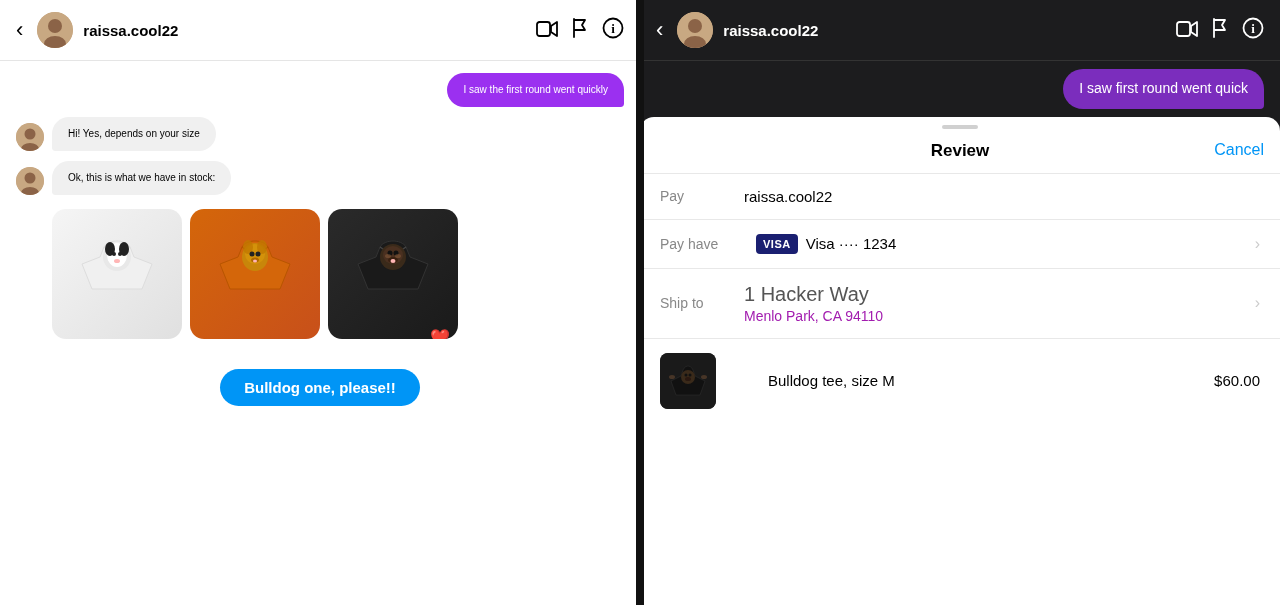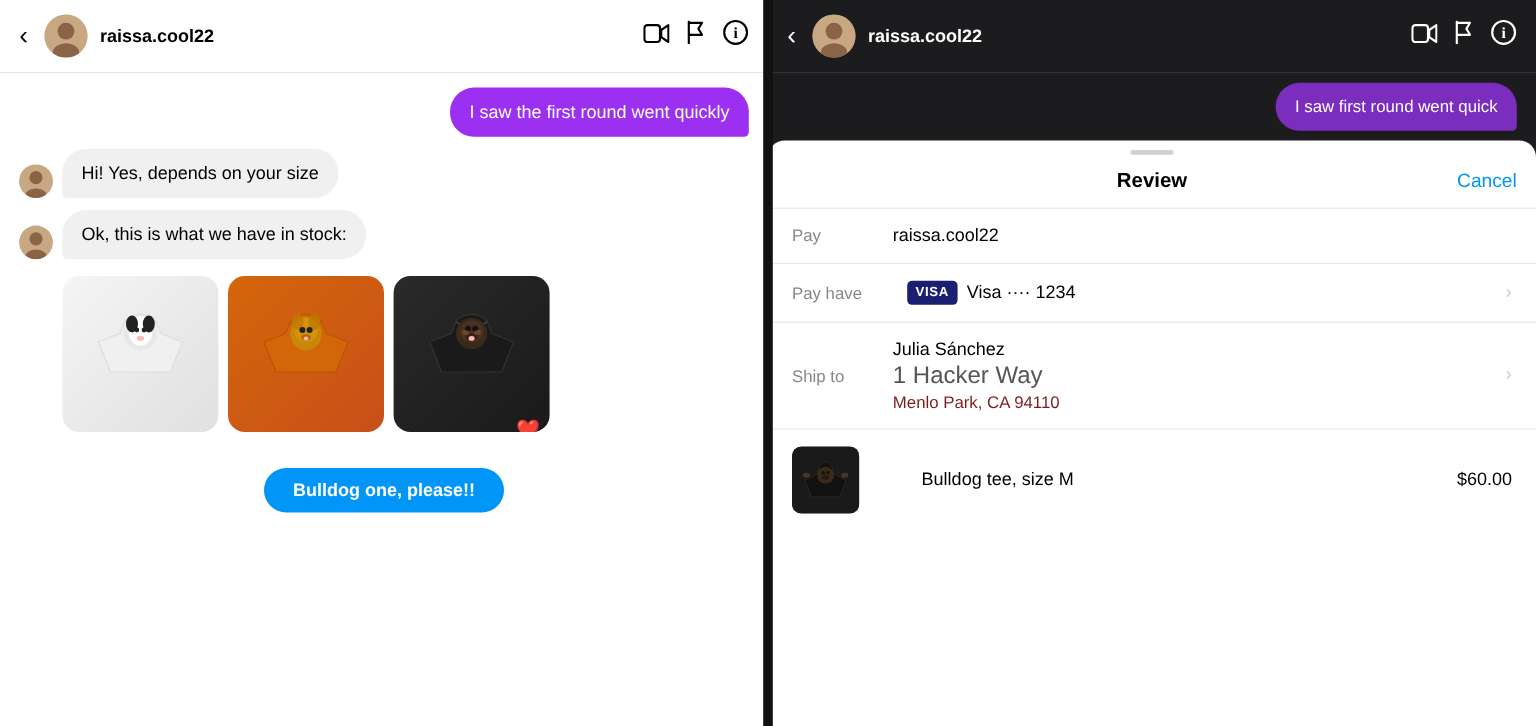--- a/index.html
+++ b/index.html
@@ -129,21 +129,21 @@
     .msg-row.sent {
       justify-content: flex-end;
     }
     .msg-row.received {
       justify-content: flex-start;
     }
 
     .msg-bubble {
       padding: 10px 16px;
       border-radius: 20px;
-      font-size: 15px;
+      font-size: 10px;
       line-height: 1.4;
       max-width: 70%;
     }
 
     .msg-bubble.sent {
       background: #9B30F0;
       color: #fff;
       border-bottom-right-radius: 4px;
     }
 
@@ -241,21 +241,21 @@
     .sheet-handle {
       width: 36px;
       height: 4px;
       background: #d0d0d0;
       border-radius: 2px;
       margin: 8px auto 4px;
     }
 
     .sheet-header {
       display: flex;
-      align-items: flex-end;
+      align-items: flex-start;
       justify-content: center;
       padding: 8px 16px 12px;
       position: relative;
     }
 
     .sheet-title {
       font-size: 17px;
       font-weight: 700;
       color: #000;
     }
@@ -551,23 +551,22 @@
       <div class="pay-with-row">
         <span class="visa-badge">VISA</span>
         <span class="review-value">Visa ···· 1234</span>
       </div>
       <span class="review-chevron">›</span>
     </div>
 
     <div class="review-row">
       <span class="review-label">Ship to</span>
       <div class="ship-to-address">
-        <span style="font-size:15px;color:#000;font-weight:500;">Julia Sánchez</span>
         <span style="font-size:20px;color:#555;">1 Hacker Way</span>
-        <span style="font-size:14px;color:#7f1d1d;">Menlo Park, CA 94110</span>
+        <span style="font-size:14px;color:#a21caf;">Menlo Park, CA 94110</span>
       </div>
       <span class="review-chevron">›</span>
     </div>
 
     <div class="product-review-row">
       <div class="product-thumb-sm">
         <svg width="56" height="56" viewBox="0 0 56 56">
           <rect width="56" height="56" fill="#1a1a1a" rx="6"></rect>
           <path d="M16 42 L11 28 L21 23 L23 17 C24 14 27 13 28 13 C29 13 32 14 33 17 L35 23 L45 28 L40 42 Z" fill="#111" stroke="#333" stroke-width="0.5"></path>
           <ellipse cx="28" cy="24" rx="7" ry="7" fill="#3a2a1a"></ellipse>

